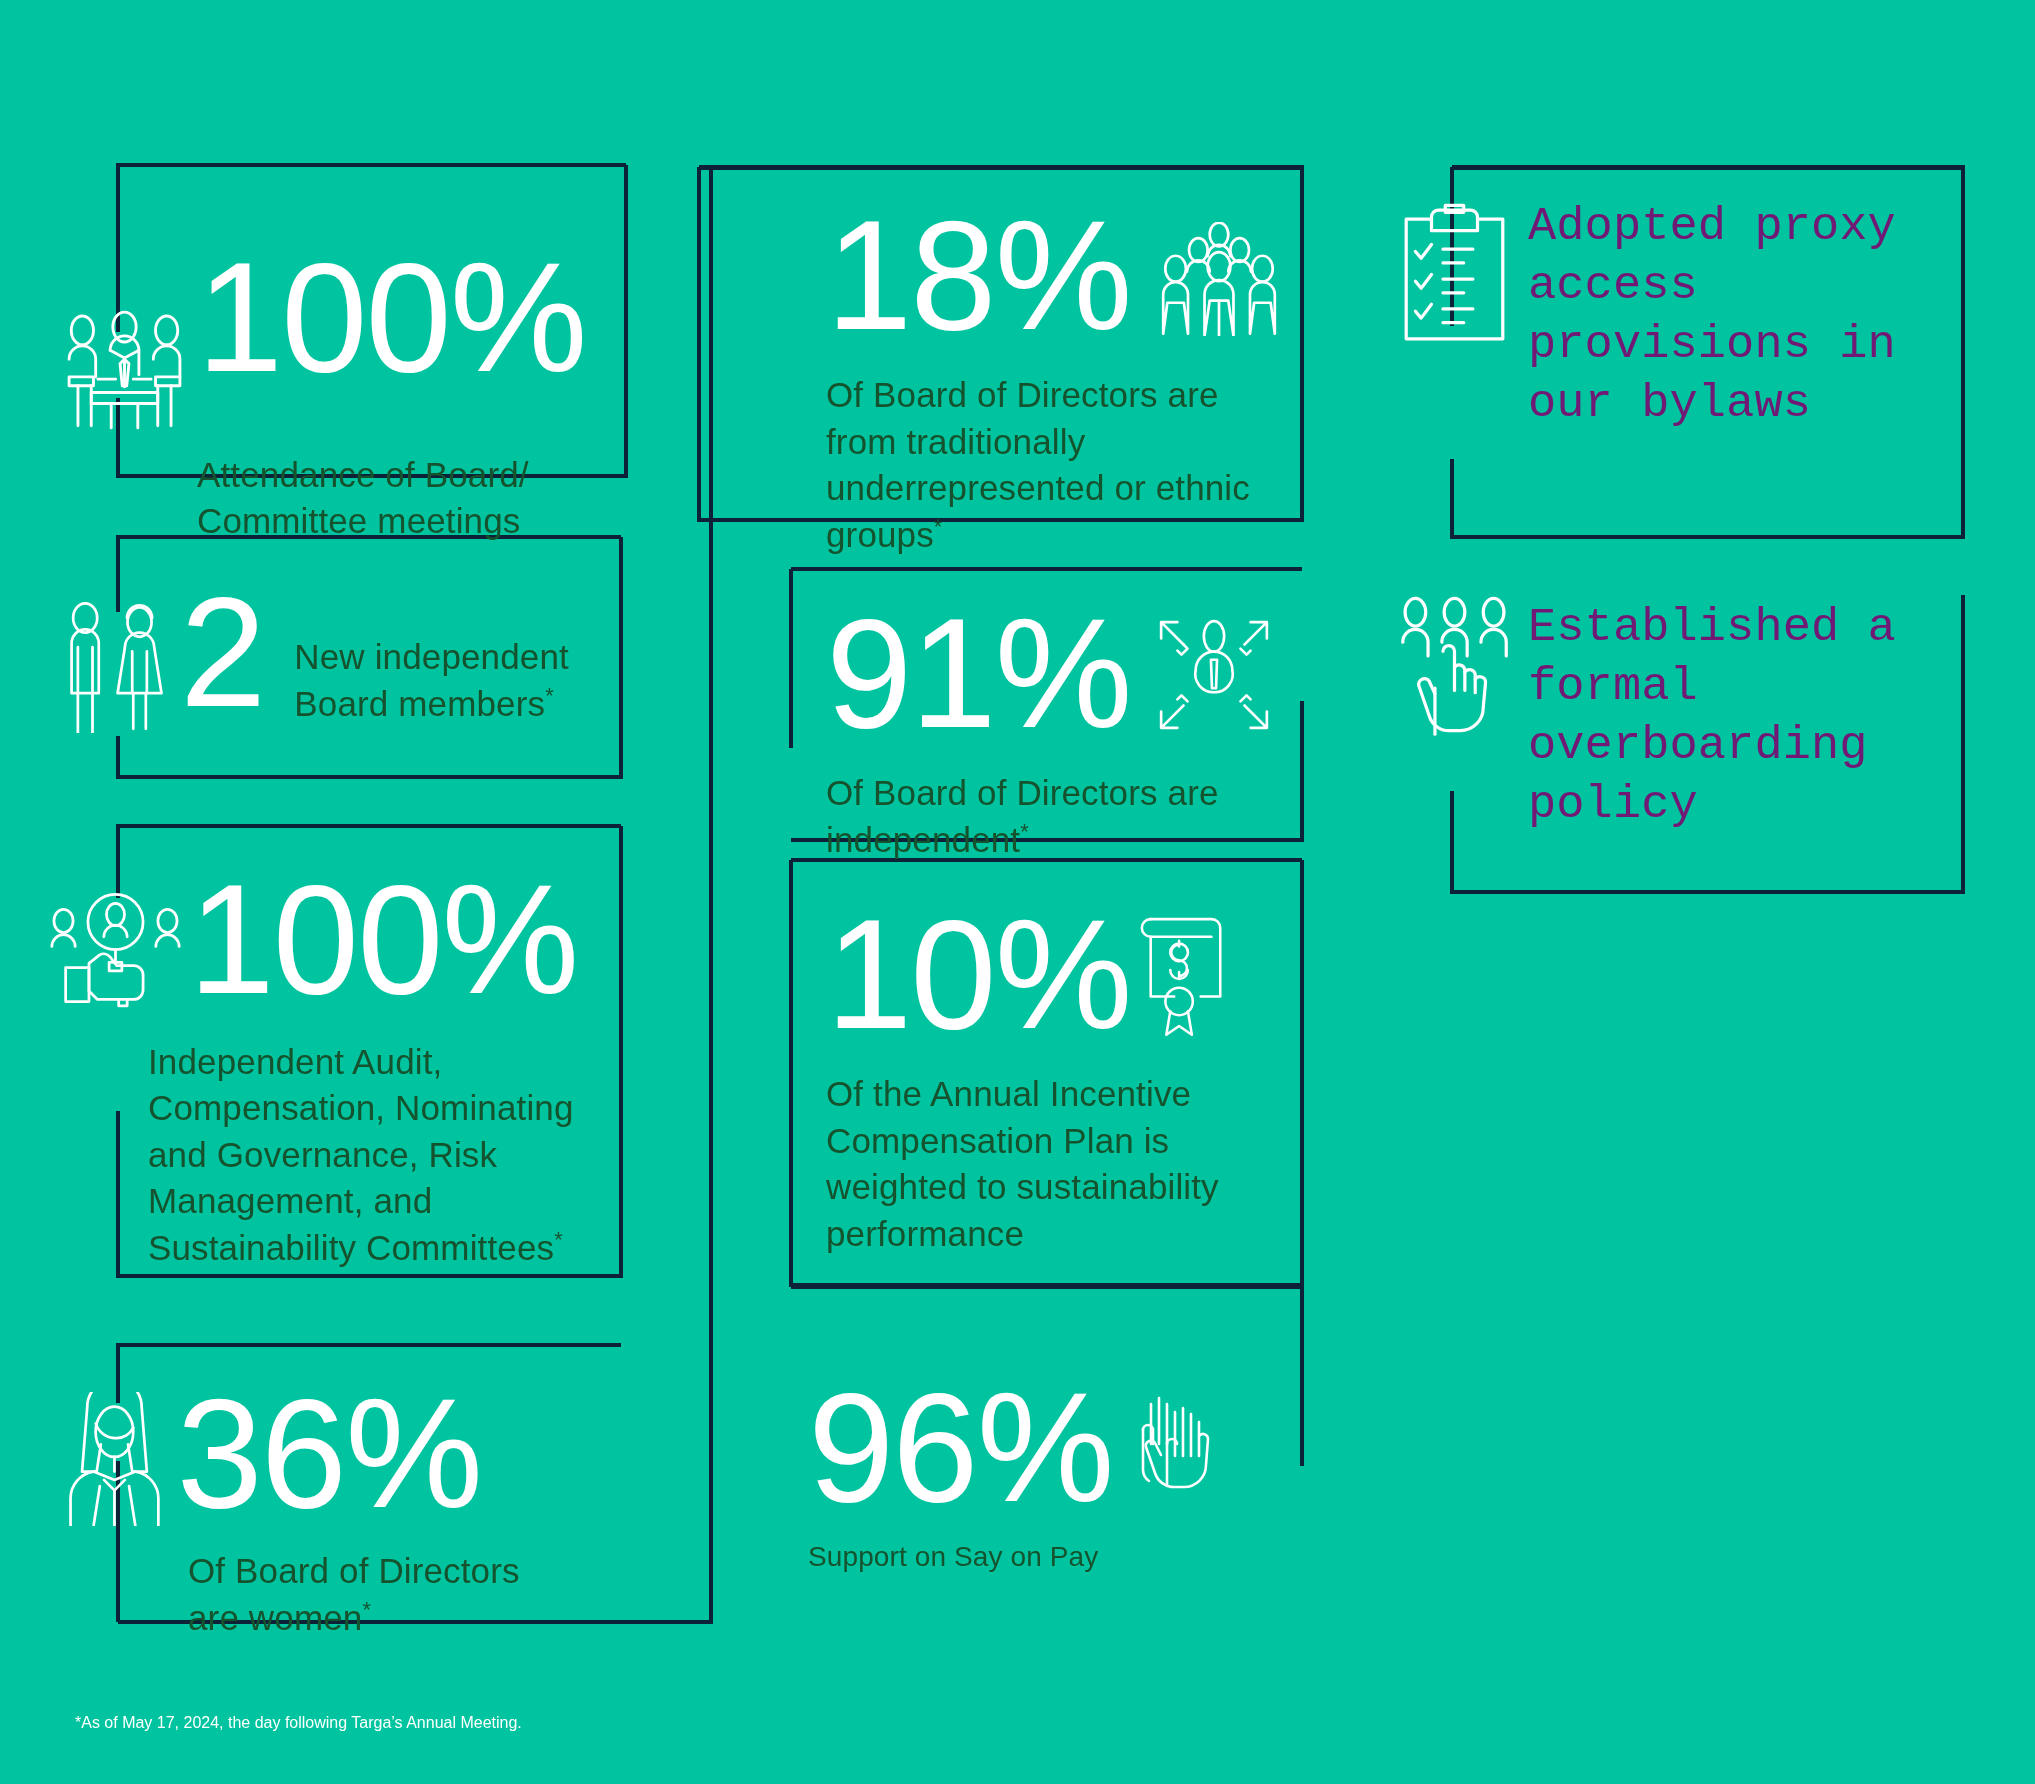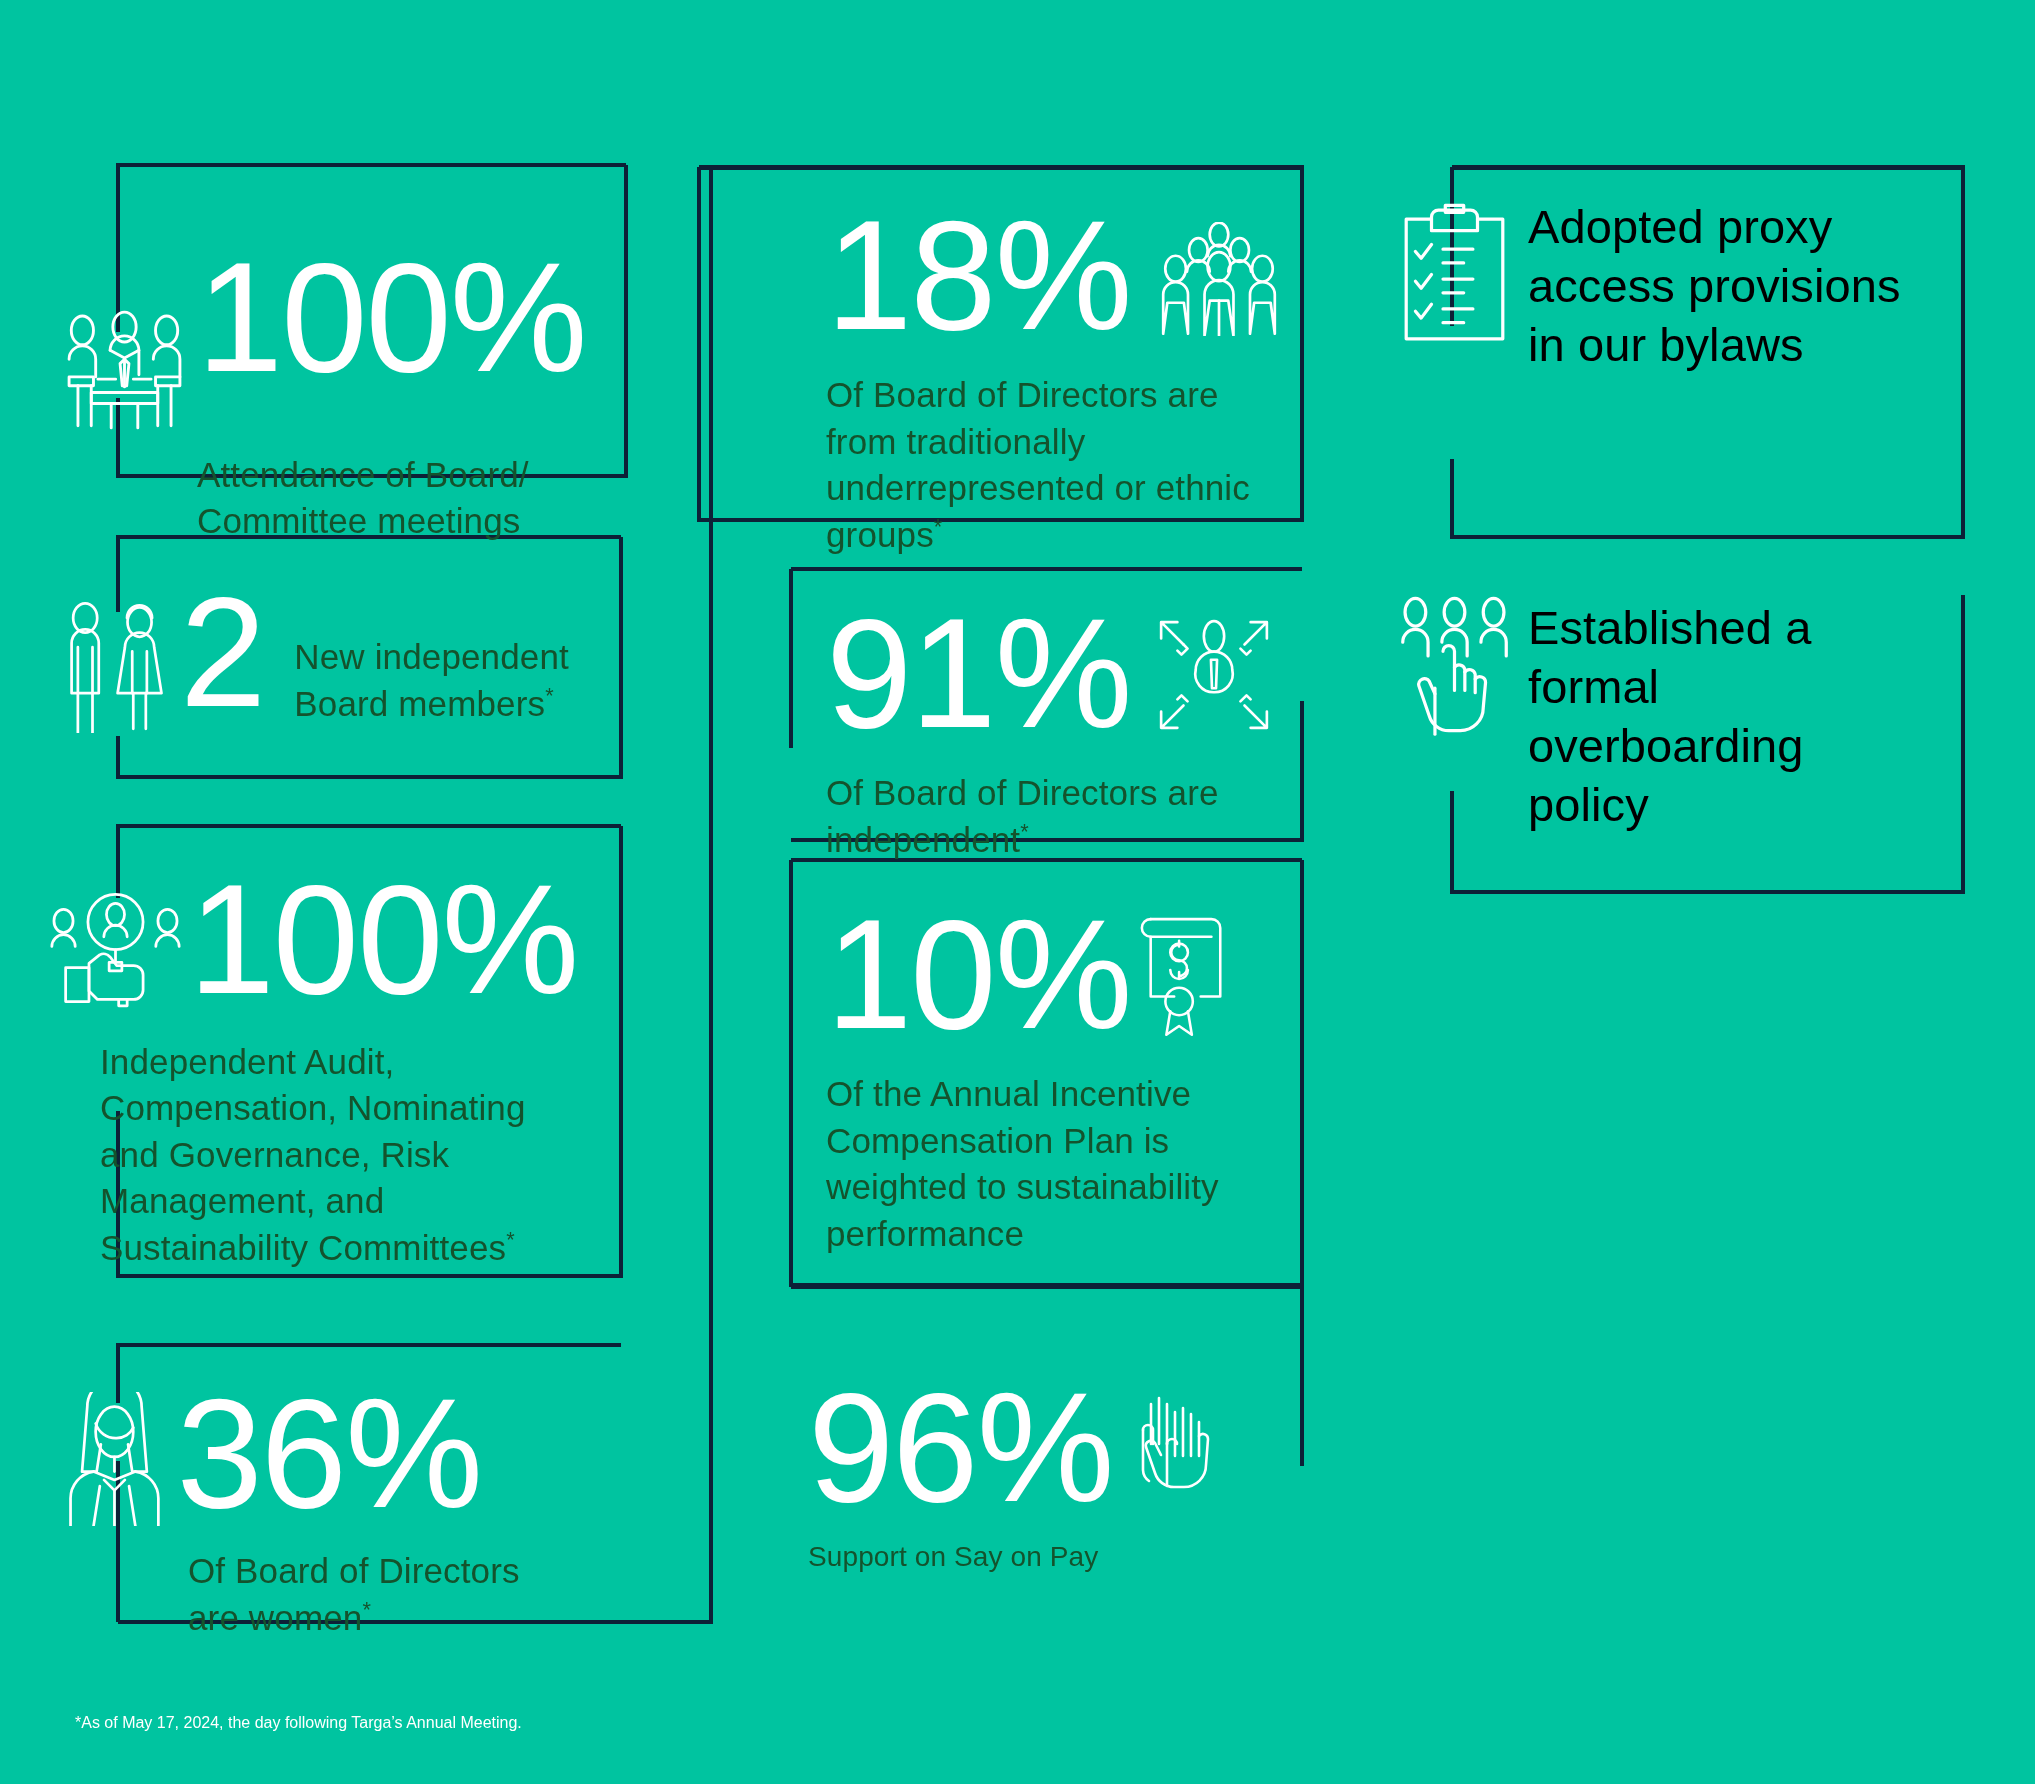--- a/index.html
+++ b/index.html
@@ -46,23 +46,23 @@
     color: #14532d;
     line-height: 1.33;
     letter-spacing: 0.004em;
   }
   .caption .sup {
     font-size: 0.62em;
     vertical-align: super;
     line-height: 0;
   }
   .texthead {
-    font-family: Liberation Sans, sans-serif;
+    font-family: Liberation Mono, monospace;
     font-weight: 300;
-    color: #000000;
+    color: #701a75;
     line-height: 1.26;
     letter-spacing: 0.002em;
   }
   .ico {
     display: block;
     flex: none;
   }
   .ico svg { display: block; }
   .footnote {
     position: absolute;
@@ -169,21 +169,21 @@
           <path d="M54 47 a11 11 0 0 1 22 0"></path>
           <path d="M65 59 v12"></path>
           <path d="M59 71 h12 v8 h-12 z"></path>
           <path d="M40 72 l10 -8 a8 8 0 0 1 10 2 l6 8 h16 a9 9 0 0 1 9 9 v14 a9 9 0 0 1 -9 9 h-34 l-8 -8 z"></path>
           <path d="M18 76 h22 v32 h-22 z"></path>
           <path d="M68 106 v6 h8 v-6"></path>
         </svg>
       </span>
       <span class="bignum" style="font-size:155px;">100%</span>
     </div>
-    <div class="caption" style="font-size:35px; margin-left:54px; margin-top:25.4px; max-width:462px;">
+    <div class="caption" style="font-size:35px; margin-left:102px; margin-top:25.4px; max-width:462px;">
       <span>Independent Audit, Compensation, Nominating and Governance, Risk Management, and Sustainability Committees</span><span class="sup">*</span>
     </div>
   </div>
 
   <div class="stat" style="left:58px; top:1380px; width:658px;">
     <div class="statline">
       <span class="ico" style="width:115px;margin-right:3.5px;margin-top:10.4px;">
         <svg viewBox="0 0 110 128" width="115" height="134" fill="none" stroke="#ffffff" stroke-width="2.6" stroke-linecap="round" stroke-linejoin="round">
           <path d="M28 14 a26 26 0 0 1 52 0 l5 62 h-14 l-4 -26 M28 14 l-5 62 h14 l4 -26"></path>
           <ellipse cx="54" cy="38" rx="18" ry="24"></ellipse>

